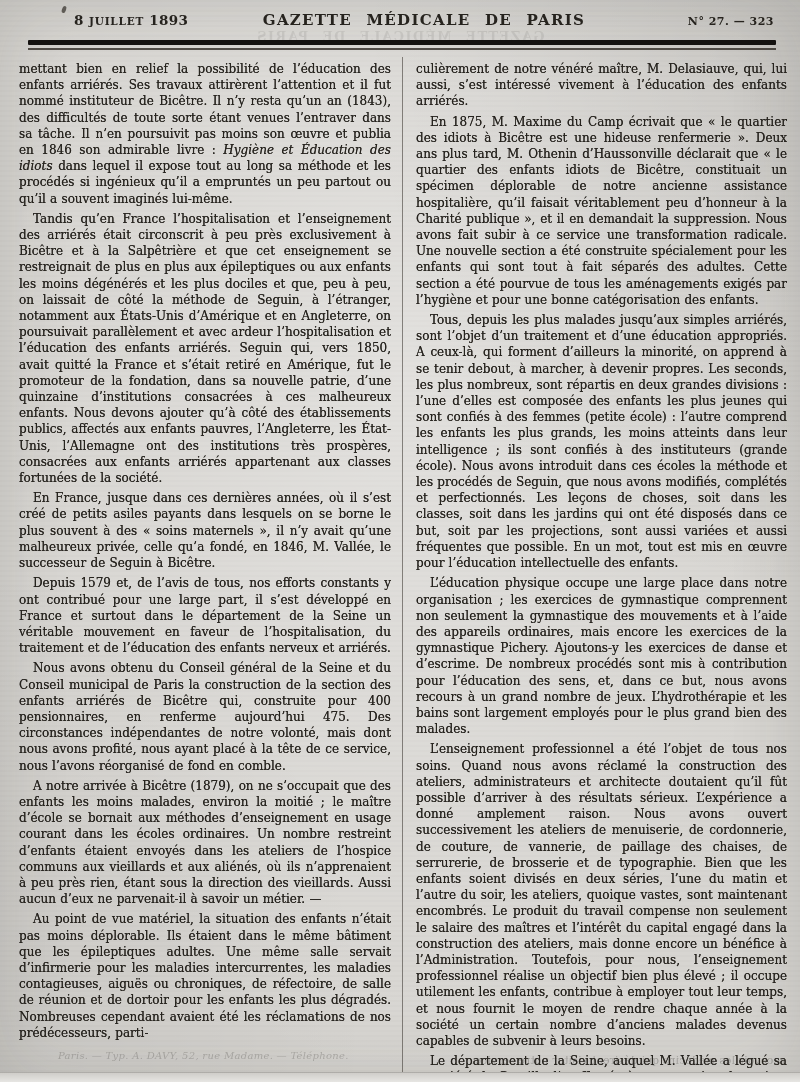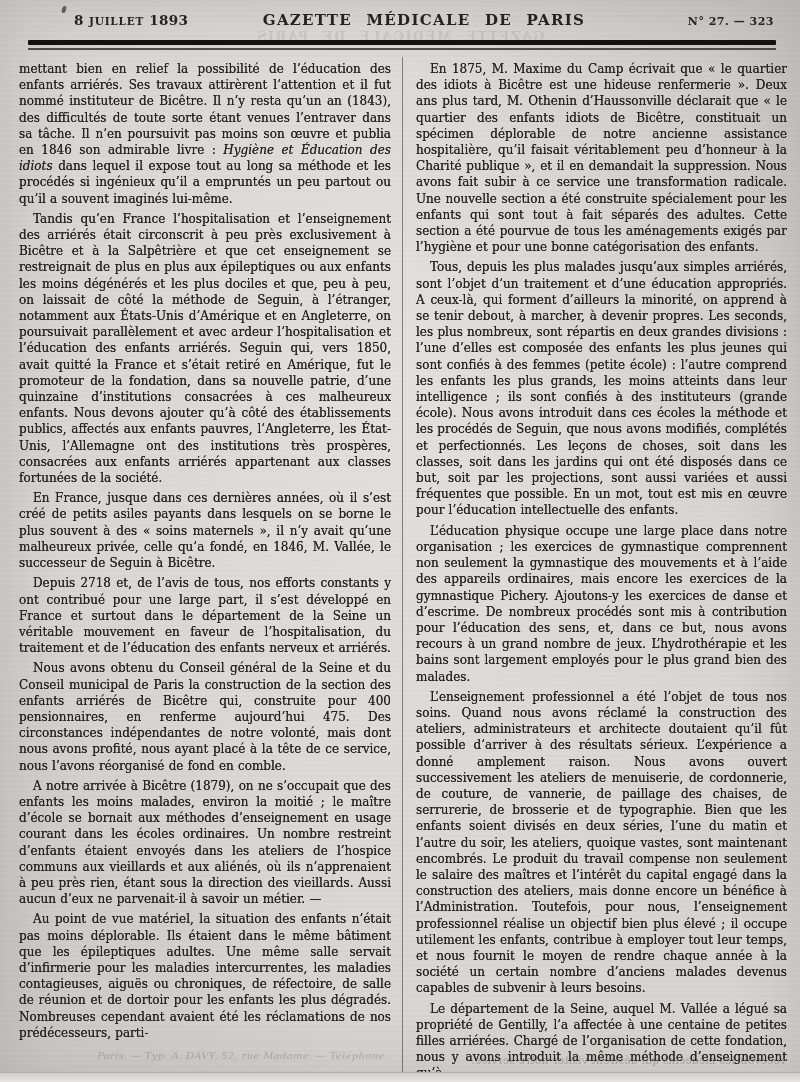--- a/index.html
+++ b/index.html
@@ -52,21 +52,21 @@
   .ghost{
     position:absolute;color:#3c3a36;pointer-events:none;white-space:nowrap;
     font-family:"DejaVu Serif","Liberation Serif",serif;
   }
   .ghost-title{
     top:29px;left:0;right:0;text-align:center;
     font-size:13px;font-weight:bold;letter-spacing:1.5px;word-spacing:7px;
     opacity:.10;transform:scaleX(-1);
   }
   .ghost-printer{
-    top:1050px;left:58px;width:330px;text-align:right;
+    top:1050px;left:58px;width:330px;text-align:left;
     font-size:10px;font-style:italic;opacity:.26;letter-spacing:.3px;
   }
   .ghost-service{
     top:1054px;left:468px;width:320px;text-align:center;
     font-size:10.5px;opacity:.30;transform:scaleX(-1);letter-spacing:.3px;
   }
   .bottom-edge{
     position:absolute;left:0;right:0;bottom:0;height:9px;
     background:linear-gradient(#cfcdc9,#e7e6e3);
     border-top:1px solid rgba(60,56,50,.32);
@@ -87,26 +87,27 @@
   <div class="ghost ghost-title">GAZETTE MÉDICALE DE PARIS</div>
 
   <div class="rule-thick"></div>
   <div class="rule-thin"></div>
 
   <div class="columns">
     <div class="col col-left">
         <p class="para"><span>mettant bien en relief la possibilité de l’éducation des enfants arriérés. Ses travaux attirèrent l’attention et il fut nommé instituteur de Bicêtre. Il n’y resta qu’un an (1843), des difficultés de toute sorte étant venues l’entraver dans sa tâche. Il n’en poursuivit pas moins son œuvre et publia en 1846 son admirable livre : </span><em>Hygiène et Éducation des idiots</em><span> dans lequel il expose tout au long sa méthode et les procédés si ingénieux qu’il a empruntés un peu partout ou qu’il a souvent imaginés lui-même.</span></p>
         <p class="para indent"><span>Tandis qu’en France l’hospitalisation et l’enseignement des arriérés était circonscrit à peu près exclusivement à Bicêtre et à la Salpêtrière et que cet enseignement se restreignait de plus en plus aux épileptiques ou aux enfants les moins dégénérés et les plus dociles et que, peu à peu, on laissait de côté la méthode de Seguin, à l’étranger, notamment aux États-Unis d’Amérique et en Angleterre, on poursuivait parallèlement et avec ardeur l’hospitalisation et l’éducation des enfants arriérés. Seguin qui, vers 1850, avait quitté la France et s’était retiré en Amérique, fut le promoteur de la fondation, dans sa nouvelle patrie, d’une quinzaine d’institutions consacrées à ces malheureux enfants. Nous devons ajouter qu’à côté des établissements publics, affectés aux enfants pauvres, l’Angleterre, les État-Unis, l’Allemagne ont des institutions très prospères, consacrées aux enfants arriérés appartenant aux classes fortunées de la société.</span></p>
         <p class="para indent"><span>En France, jusque dans ces dernières années, où il s’est créé de petits asiles payants dans lesquels on se borne le plus souvent à des « soins maternels », il n’y avait qu’une malheureux privée, celle qu’a fondé, en 1846, M. Vallée, le successeur de Seguin à Bicêtre.</span></p>
-        <p class="para indent"><span>Depuis 2718 et, de l’avis de tous, nos efforts constants y ont contribué pour une large part, il s’est développé en France et surtout dans le département de la Seine un véritable mouvement en faveur de l’hospitalisation, du traitement et de l’éducation des enfants nerveux et arriérés.</span></p>
+        <p class="para indent"><span>Depuis 1579 et, de l’avis de tous, nos efforts constants y ont contribué pour une large part, il s’est développé en France et surtout dans le département de la Seine un véritable mouvement en faveur de l’hospitalisation, du traitement et de l’éducation des enfants nerveux et arriérés.</span></p>
         <p class="para indent"><span>Nous avons obtenu du Conseil général de la Seine et du Conseil municipal de Paris la construction de la section des enfants arriérés de Bicêtre qui, construite pour 400 pensionnaires, en renferme aujourd’hui 475. Des circonstances indépendantes de notre volonté, mais dont nous avons profité, nous ayant placé à la tête de ce service, nous l’avons réorganisé de fond en comble.</span></p>
         <p class="para indent"><span>A notre arrivée à Bicêtre (1879), on ne s’occupait que des enfants les moins malades, environ la moitié ; le maître d’école se bornait aux méthodes d’enseignement en usage courant dans les écoles ordinaires. Un nombre restreint d’enfants étaient envoyés dans les ateliers de l’hospice communs aux vieillards et aux aliénés, où ils n’apprenaient à peu près rien, étant sous la direction des vieillards. Aussi aucun d’eux ne parvenait-il à savoir un métier. —</span></p>
         <p class="para indent"><span>Au point de vue matériel, la situation des enfants n’était pas moins déplorable. Ils étaient dans le même bâtiment que les épileptiques adultes. Une même salle servait d’infirmerie pour les maladies intercurrentes, les maladies contagieuses, aiguës ou chroniques, de réfectoire, de salle de réunion et de dortoir pour les enfants les plus dégradés. Nombreuses cependant avaient été les réclamations de nos prédécesseurs, parti-</span></p>
       </div>
     <div class="col col-right">
+        <p class="para"><span>culièrement de notre vénéré maître, M. Delasiauve, qui, lui aussi, s’est intéressé vivement à l’éducation des enfants arriérés.</span></p>
         <p class="para indent"><span>En 1875, M. Maxime du Camp écrivait que « le quartier des idiots à Bicêtre est une hideuse renfermerie ». Deux ans plus tard, M. Othenin d’Haussonville déclarait que « le quartier des enfants idiots de Bicêtre, constituait un spécimen déplorable de notre ancienne assistance hospitalière, qu’il faisait véritablement peu d’honneur à la Charité publique », et il en demandait la suppression. Nous avons fait subir à ce service une transformation radicale. Une nouvelle section a été construite spécialement pour les enfants qui sont tout à fait séparés des adultes. Cette section a été pourvue de tous les aménagements exigés par l’hygiène et pour une bonne catégorisation des enfants.</span></p>
         <p class="para indent"><span>Tous, depuis les plus malades jusqu’aux simples arriérés, sont l’objet d’un traitement et d’une éducation appropriés. A ceux-là, qui forment d’ailleurs la minorité, on apprend à se tenir debout, à marcher, à devenir propres. Les seconds, les plus nombreux, sont répartis en deux grandes divisions : l’une d’elles est composée des enfants les plus jeunes qui sont confiés à des femmes (petite école) : l’autre comprend les enfants les plus grands, les moins atteints dans leur intelligence ; ils sont confiés à des instituteurs (grande école). Nous avons introduit dans ces écoles la méthode et les procédés de Seguin, que nous avons modifiés, complétés et perfectionnés. Les leçons de choses, soit dans les classes, soit dans les jardins qui ont été disposés dans ce but, soit par les projections, sont aussi variées et aussi fréquentes que possible. En un mot, tout est mis en œuvre pour l’éducation intellectuelle des enfants.</span></p>
         <p class="para indent"><span>L’éducation physique occupe une large place dans notre organisation ; les exercices de gymnastique comprennent non seulement la gymnastique des mouvements et à l’aide des appareils ordinaires, mais encore les exercices de la gymnastique Pichery. Ajoutons-y les exercices de danse et d’escrime. De nombreux procédés sont mis à contribution pour l’éducation des sens, et, dans ce but, nous avons recours à un grand nombre de jeux. L’hydrothérapie et les bains sont largement employés pour le plus grand bien des malades.</span></p>
         <p class="para indent"><span>L’enseignement professionnel a été l’objet de tous nos soins. Quand nous avons réclamé la construction des ateliers, administrateurs et architecte doutaient qu’il fût possible d’arriver à des résultats sérieux. L’expérience a donné amplement raison. Nous avons ouvert successivement les ateliers de menuiserie, de cordonnerie, de couture, de vannerie, de paillage des chaises, de serrurerie, de brosserie et de typographie. Bien que les enfants soient divisés en deux séries, l’une du matin et l’autre du soir, les ateliers, quoique vastes, sont maintenant encombrés. Le produit du travail compense non seulement le salaire des maîtres et l’intérêt du capital engagé dans la construction des ateliers, mais donne encore un bénéfice à l’Administration. Toutefois, pour nous, l’enseignement professionnel réalise un objectif bien plus élevé ; il occupe utilement les enfants, contribue à employer tout leur temps, et nous fournit le moyen de rendre chaque année à la société un certain nombre d’anciens malades devenus capables de subvenir à leurs besoins.</span></p>
         <p class="para indent"><span>Le département de la Seine, auquel M. Vallée a légué sa propriété de Gentilly, l’a affectée à une centaine de petites filles arriérées. Chargé de l’organisation de cette fondation, nous y avons introduit la même méthode d’enseignement qu’à</span></p>
       </div>
   </div>
 
   <div class="ghost ghost-printer">Paris. — Typ. A. DAVY, 52, rue Madame. — Téléphone.</div>
   <div class="ghost ghost-service">recevoir les médecins qui désirent visiter notre service.</div>

